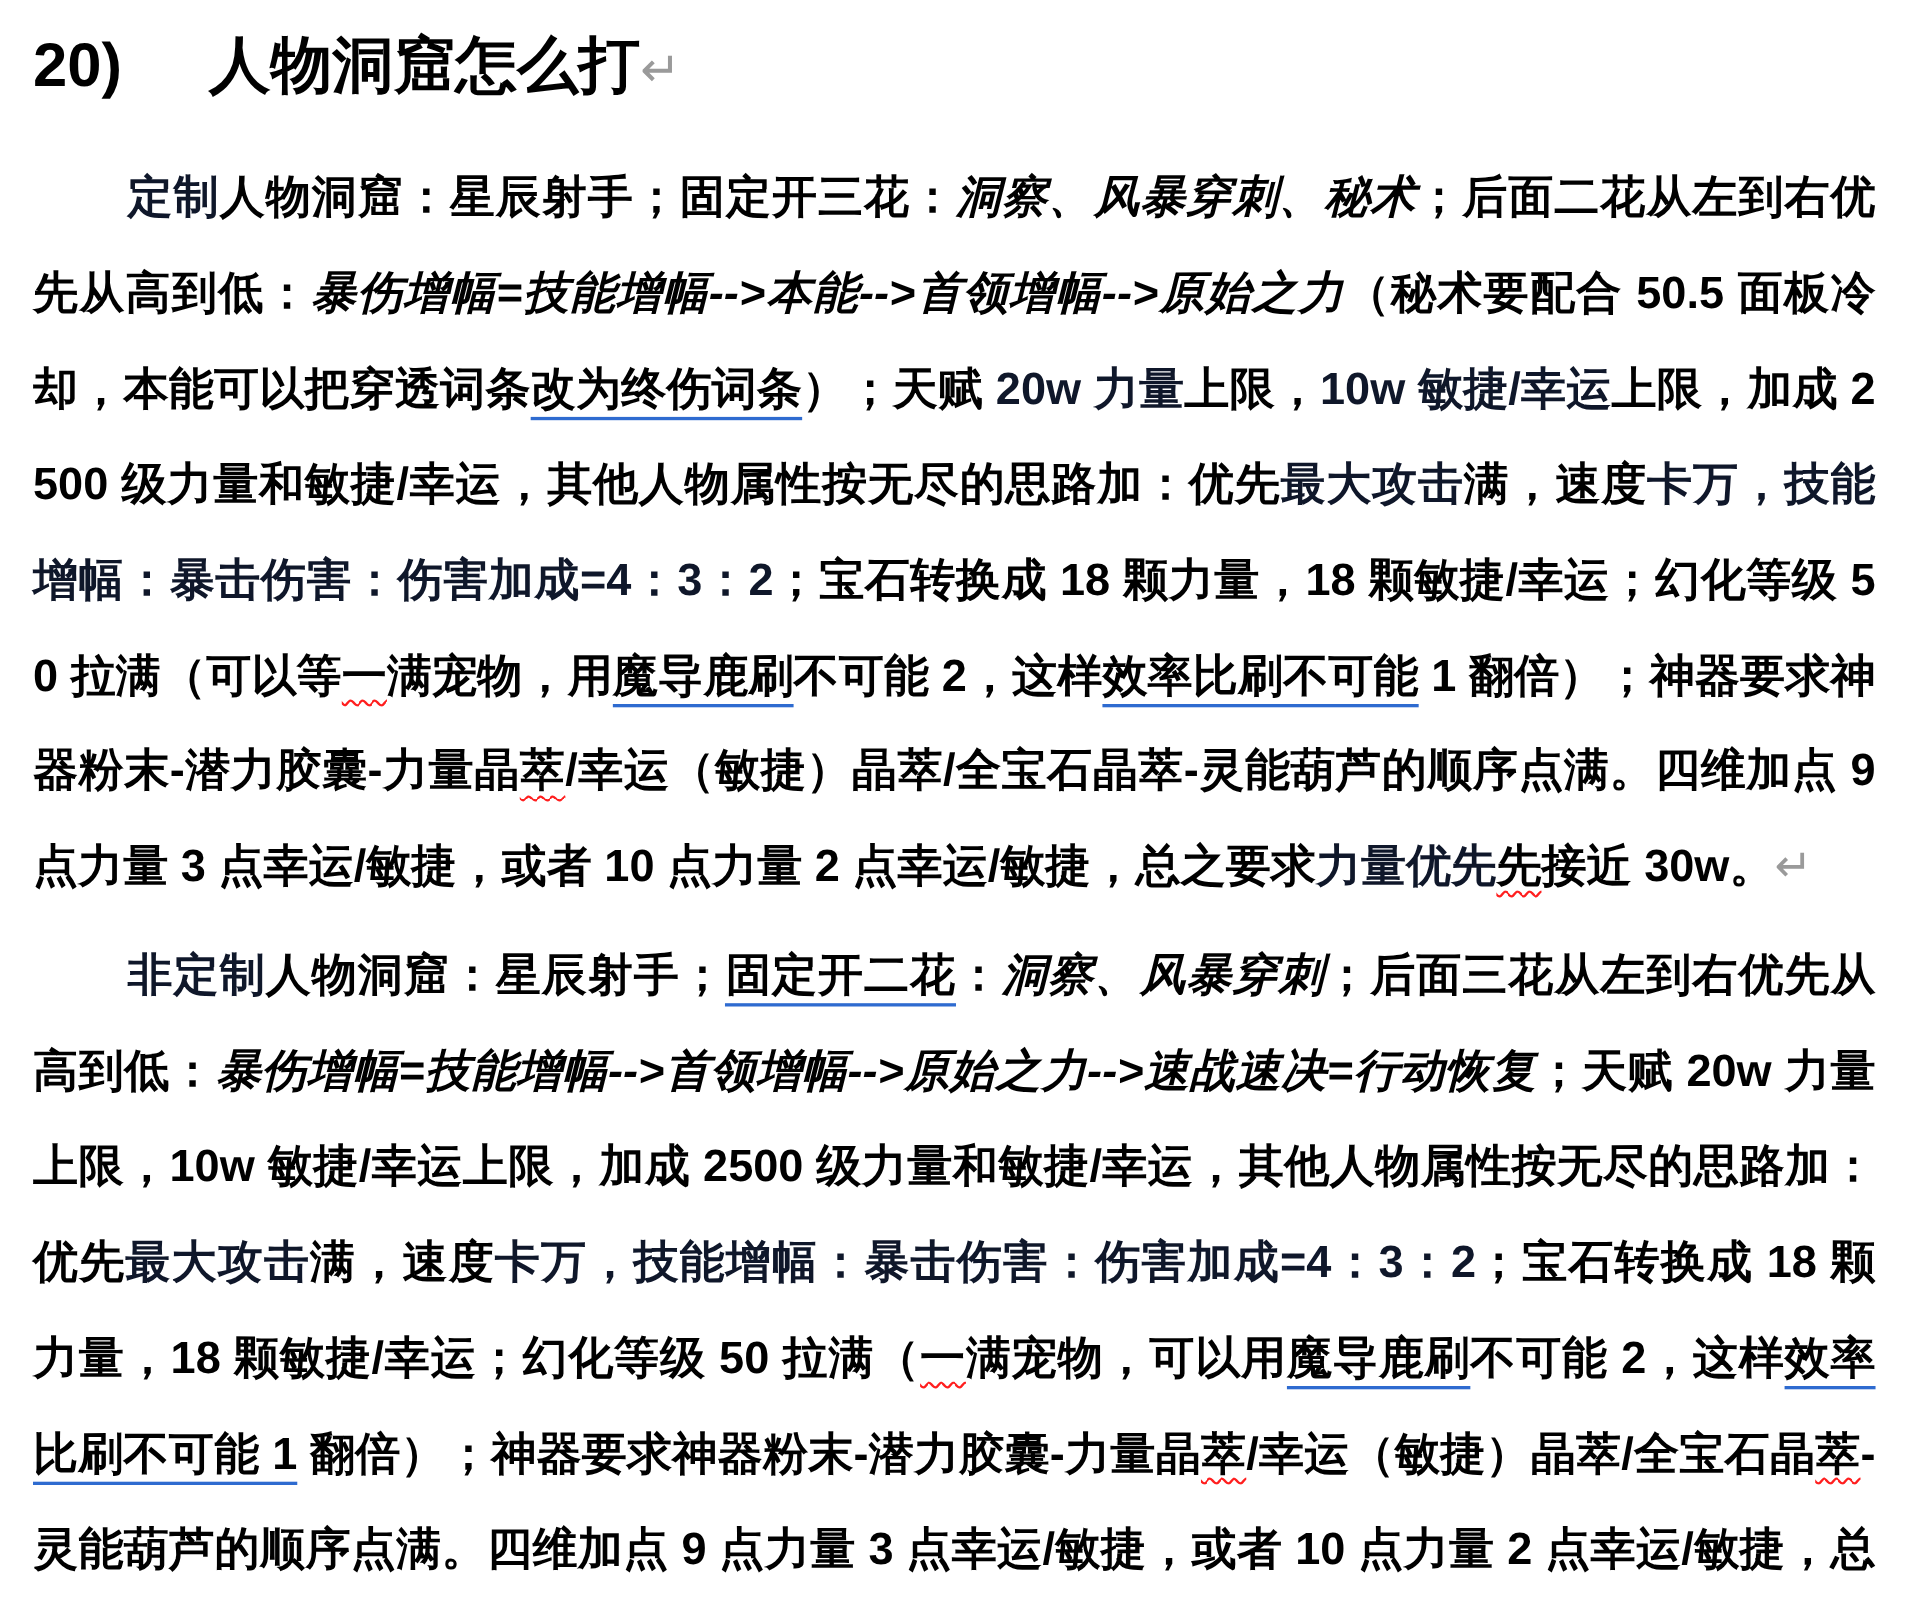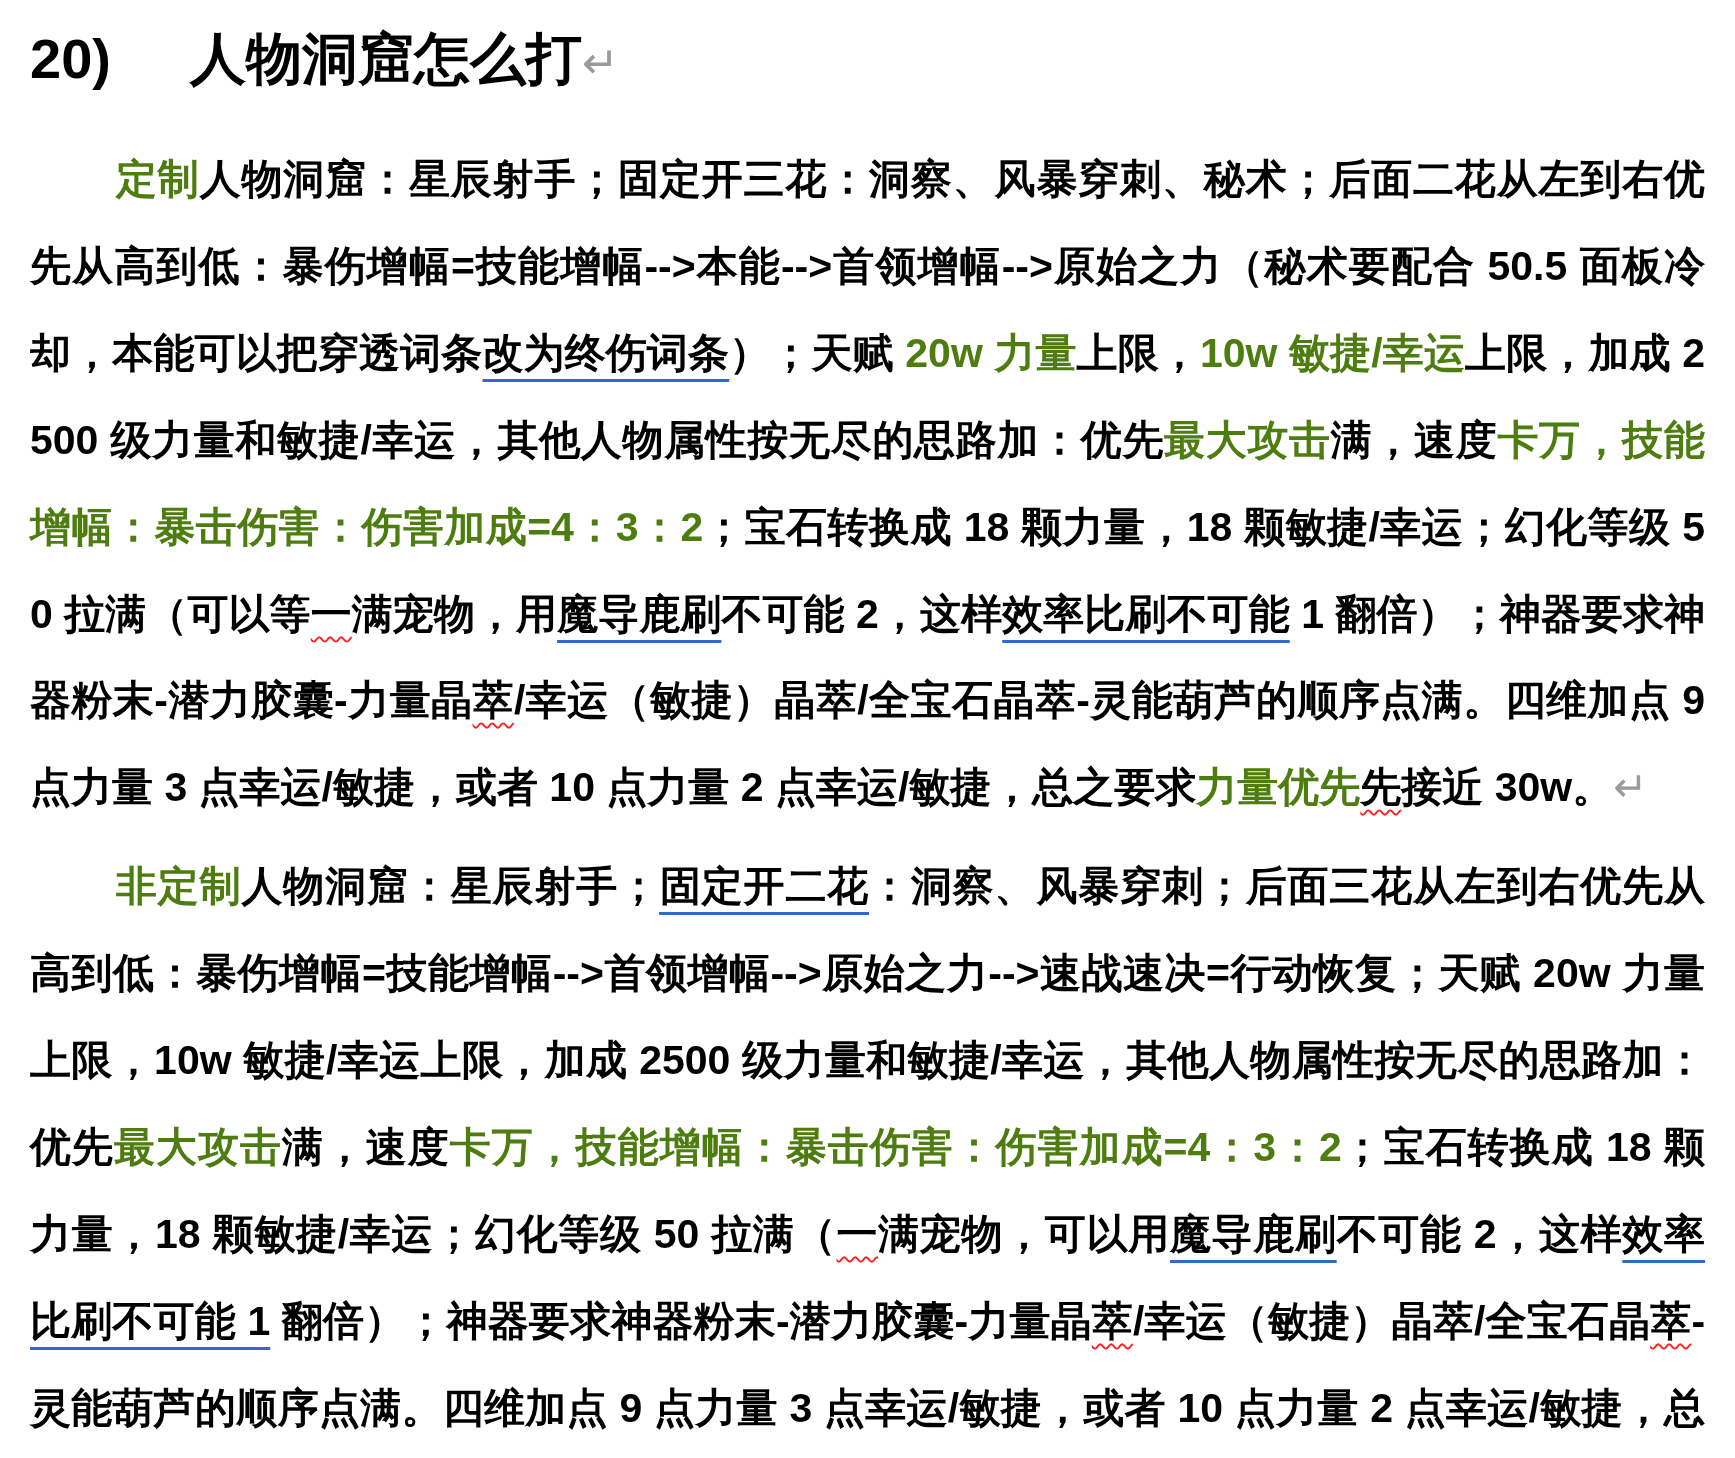--- a/index.html
+++ b/index.html
@@ -30,22 +30,22 @@
   }
   .para {
     font-size: 41px;
     font-weight: 700;
     line-height: 2.12;
     text-align: justify;
     text-indent: 86px;
     margin: 0 0 12px 0;
     word-break: break-all;
   }
-  .red { color: #4d7c0f; }
-  .italic { }
+  .red { color: #0f172a; }
+  .italic { font-style: italic; }
   .underline {
     text-decoration-line: underline;
     text-decoration-style: solid;
     text-decoration-color: #2e6bd0;
     text-decoration-thickness: 3px;
     text-underline-offset: 12px;
     text-decoration-skip-ink: none;
   }
   .squiggle {
     text-decoration-line: underline;

